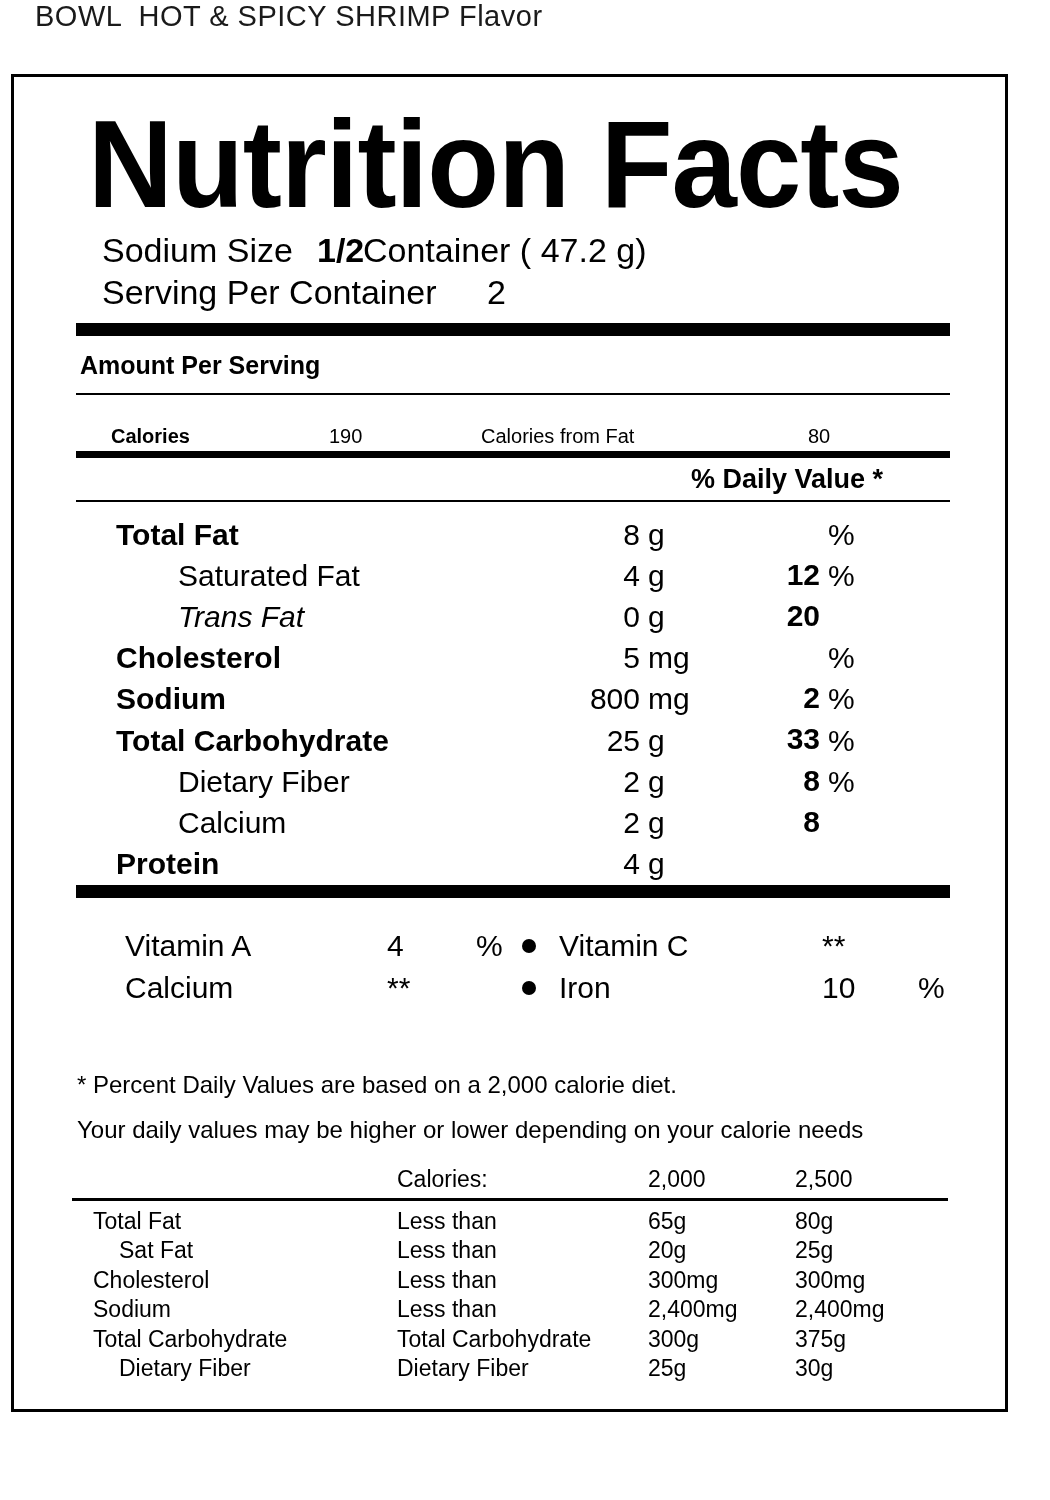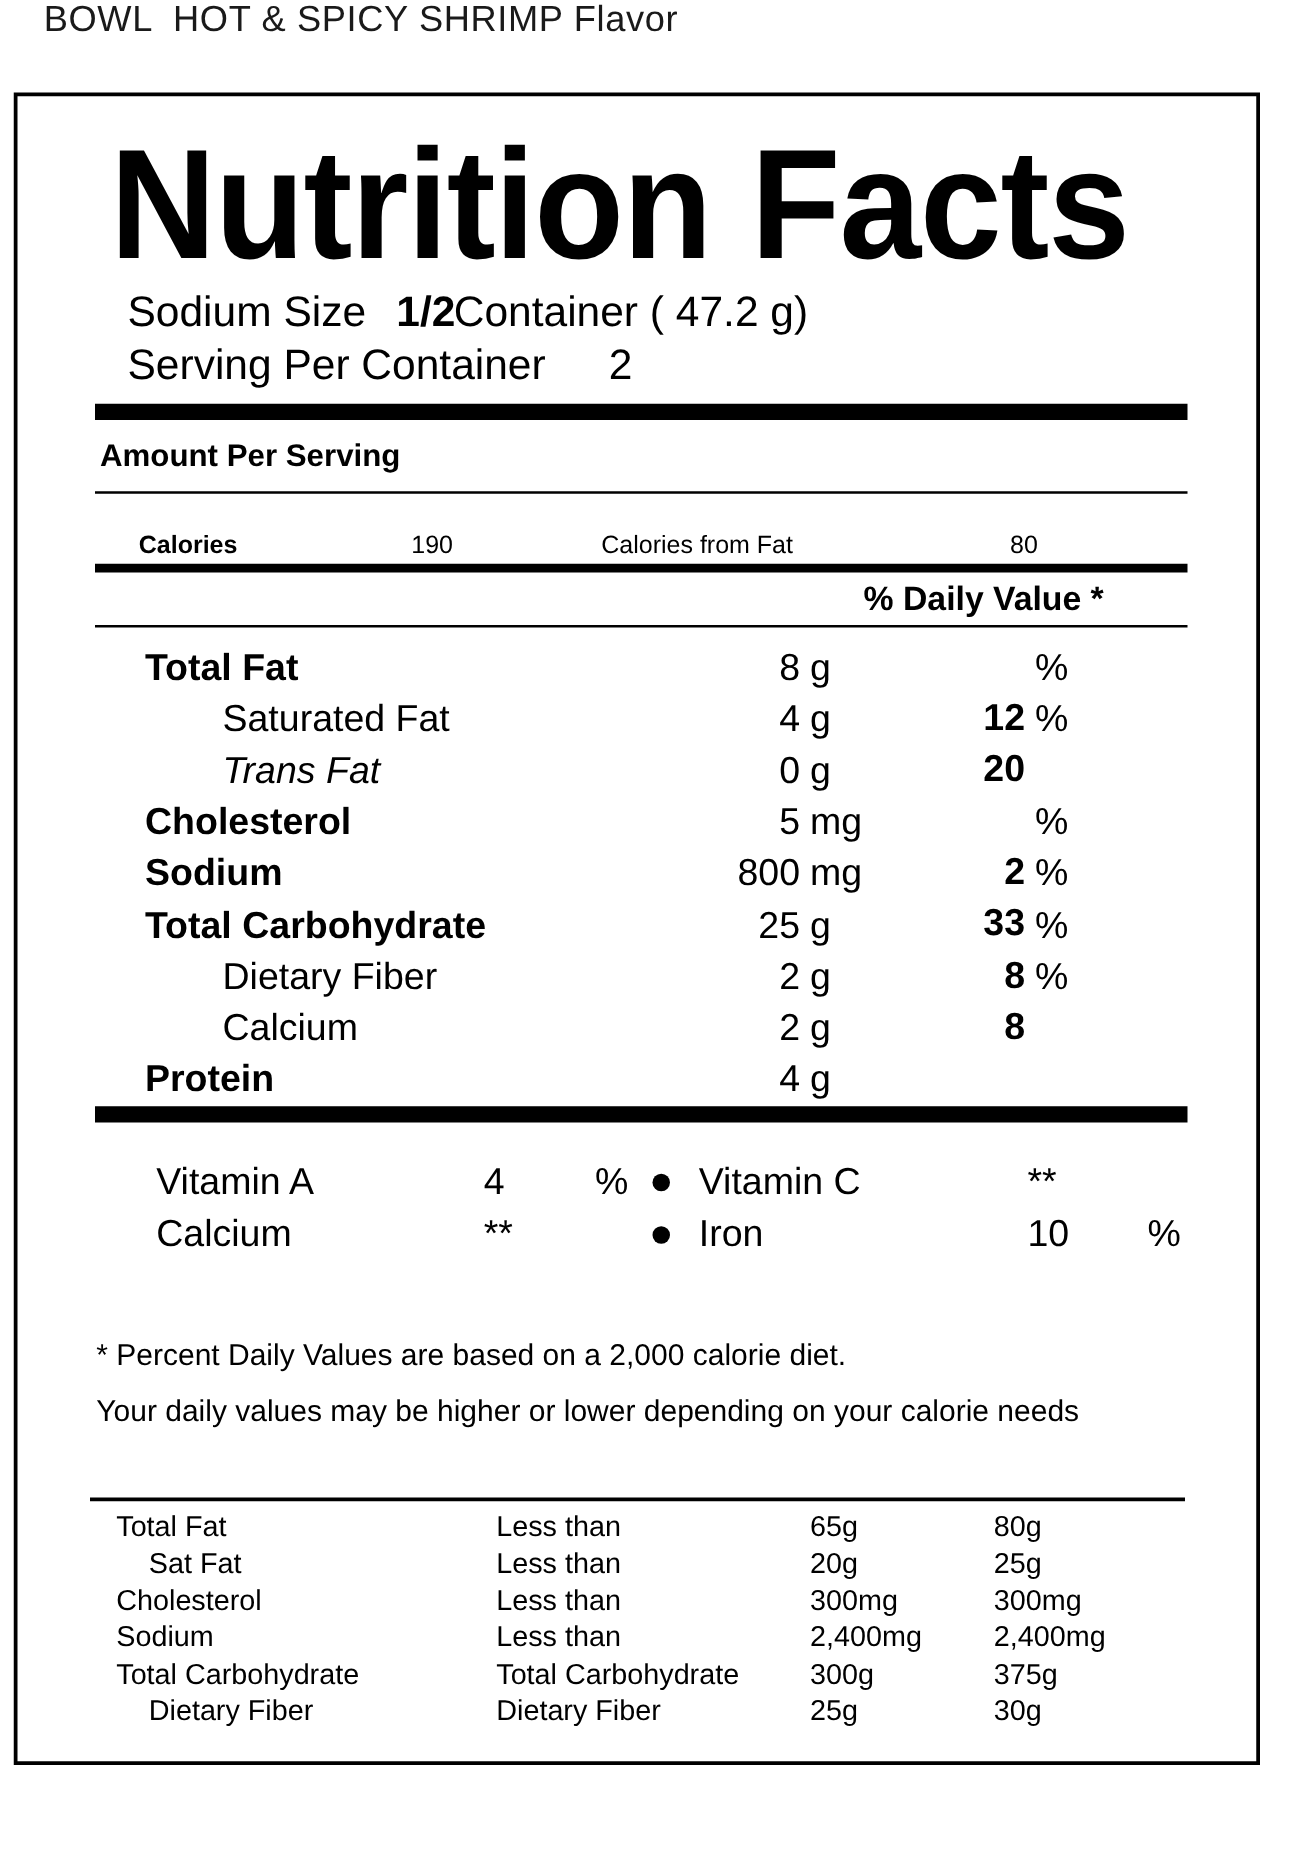--- a/index.html
+++ b/index.html
@@ -170,20 +170,25 @@
     <span class="v-pct"></span>
     <span class="v-bullet"></span>
     <span class="v-label2">Iron</span>
     <span class="v-value2">10</span>
     <span class="v-pct2">%</span>
   </div>
 
   <div class="footnote" style="top:995px">*  Percent Daily Values are based on a 2,000 calorie diet.</div>
   <div class="footnote" style="top:1040px">Your daily values may be higher or lower depending on your calorie needs</div>
 
+  <div class="trow" style="top:1090px">
+    <span class="t-c2">Calories:</span>
+    <span class="t-c3">2,000</span>
+    <span class="t-c4">2,500</span>
+  </div>
 
   <div class="bar" style="top:1121px;height:3px;left:58px;width:876px"></div>
 
   <div class="trow" style="top:1132px">
     <span class="t-c1">Total Fat</span>
     <span class="t-c2">Less than</span>
     <span class="t-c3">65g</span>
     <span class="t-c4">80g</span>
   </div>
   <div class="trow" style="top:1161px">

